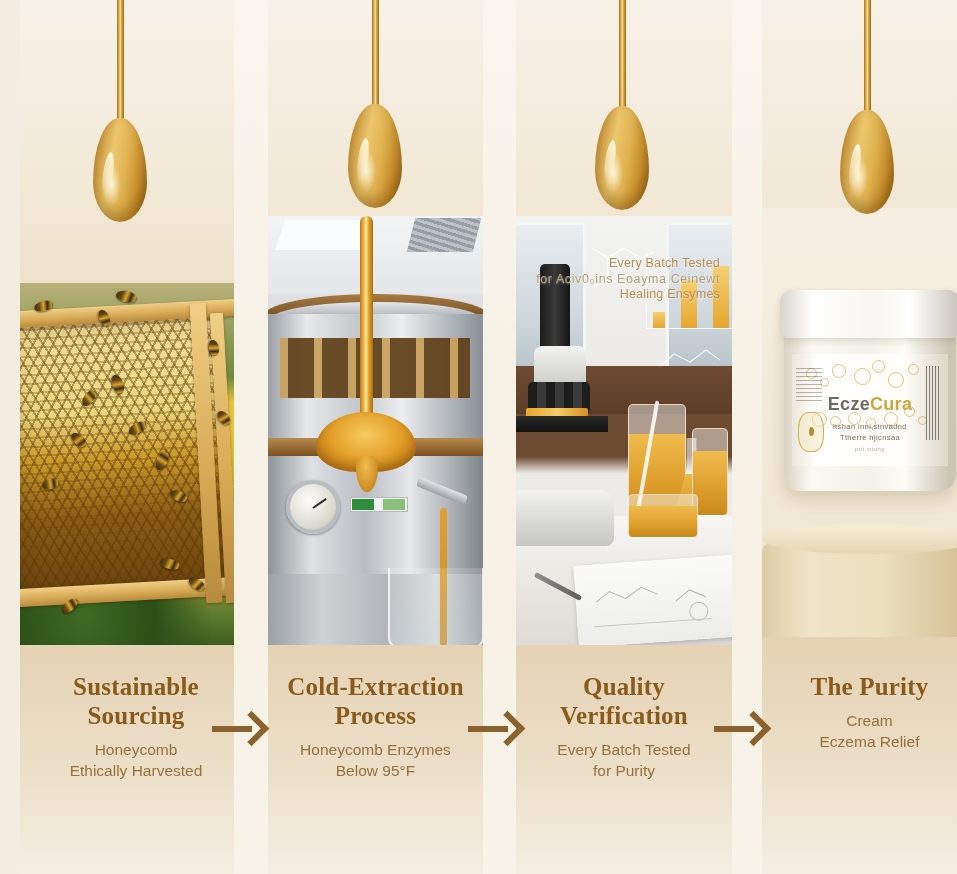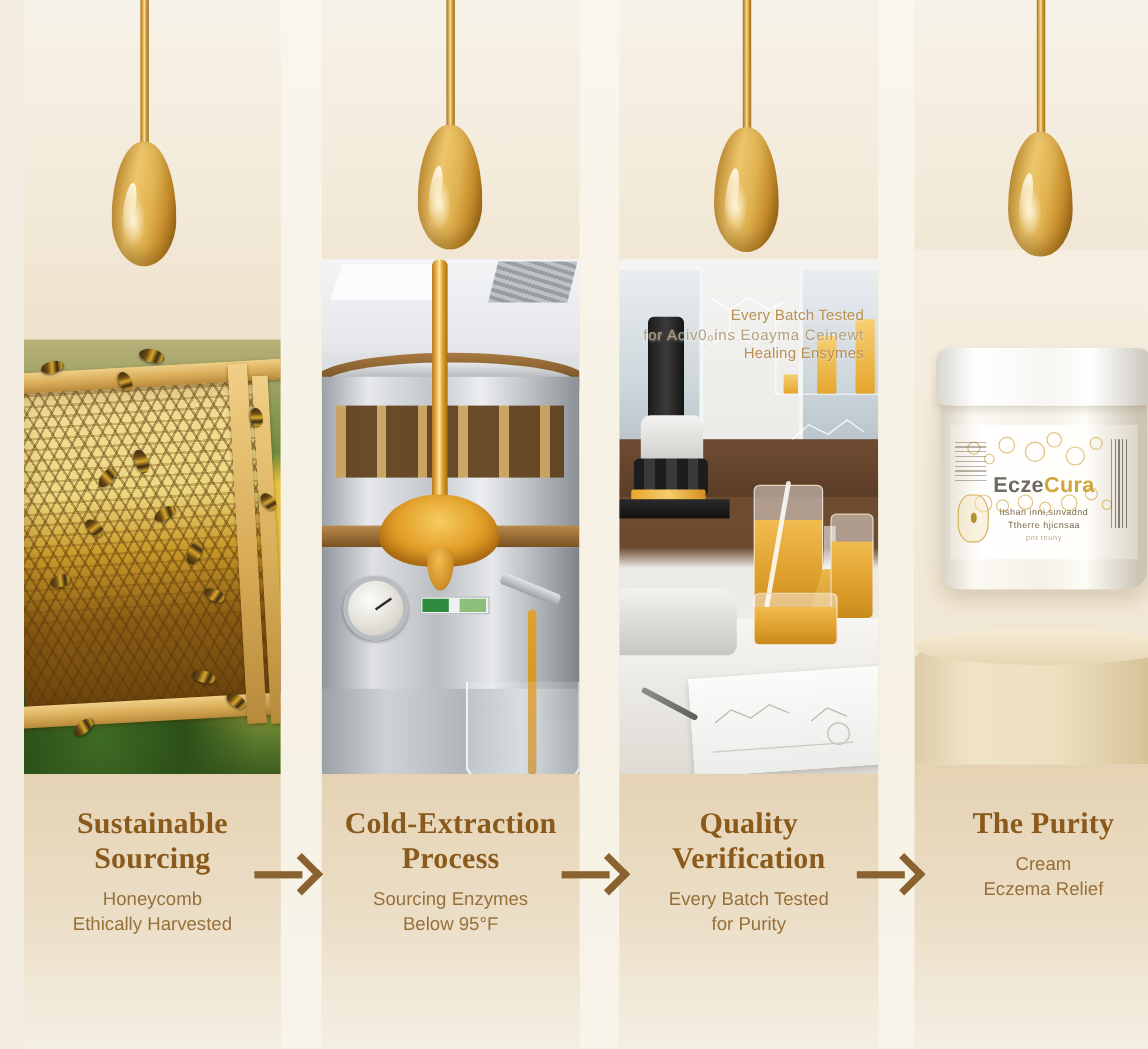--- a/index.html
+++ b/index.html
@@ -195,21 +195,21 @@
   .dripBulb::after{content:"";position:absolute;left:10px;top:34px;width:10px;height:44px;
             border-radius:50%;background:linear-gradient(180deg,rgba(255,250,232,.95),rgba(255,250,232,0));
             transform:rotate(8deg);}
   .d1{left:65px;top:0;}   .d1 .dripStem{height:132px;}  .d1 .dripBulb{top:118px;}
   .d2{left:320px;top:0;}  .d2 .dripStem{height:116px;}  .d2 .dripBulb{top:104px;}
   .d3{left:567px;top:0;}  .d3 .dripStem{height:120px;}  .d3 .dripBulb{top:106px;}
   .d4{left:812px;top:0;}  .d4 .dripStem{height:124px;}  .d4 .dripBulb{top:110px;}
 
   
   .caption{position:absolute;text-align:center;}
-  .c1{left:0;width:214px;top:672px;}
+  .c1{left:0;width:214px;top:672px;padding-left:9px;}
   .c2{left:248px;width:215px;top:672px;text-align:center;}
   .c3{left:496px;width:216px;top:672px;}
   .c4{left:742px;width:215px;top:672px;}
   .title{font-family:"Liberation Serif", serif;font-weight:700;font-size:25px;line-height:29px;
          color:#8a5a1c;letter-spacing:.2px;}
   .subtitle{margin-top:9px;font-family:"Liberation Sans", sans-serif;font-size:15.5px;line-height:21px;
             color:#97703a;}
 
   
   .arrow{position:absolute;top:712px;width:58px;height:34px;}
@@ -398,21 +398,21 @@
       <div>Ethically Harvested</div>
     </div>
   </div>
 
   <div class="caption c2">
     <div class="title">
       <div>Cold-Extraction</div>
       <div>Process</div>
     </div>
     <div class="subtitle">
-      <div>Sourcing Enzymes</div>
+      <div>Honeycomb Enzymes</div>
       <div>Below 95°F</div>
     </div>
   </div>
 
   <div class="caption c3">
     <div class="title">
       <div>Quality</div>
       <div>Verification</div>
     </div>
     <div class="subtitle">

